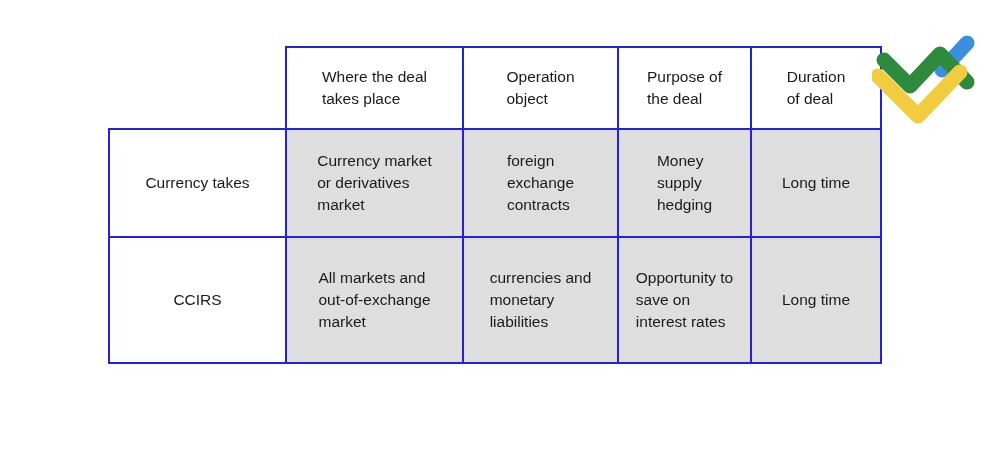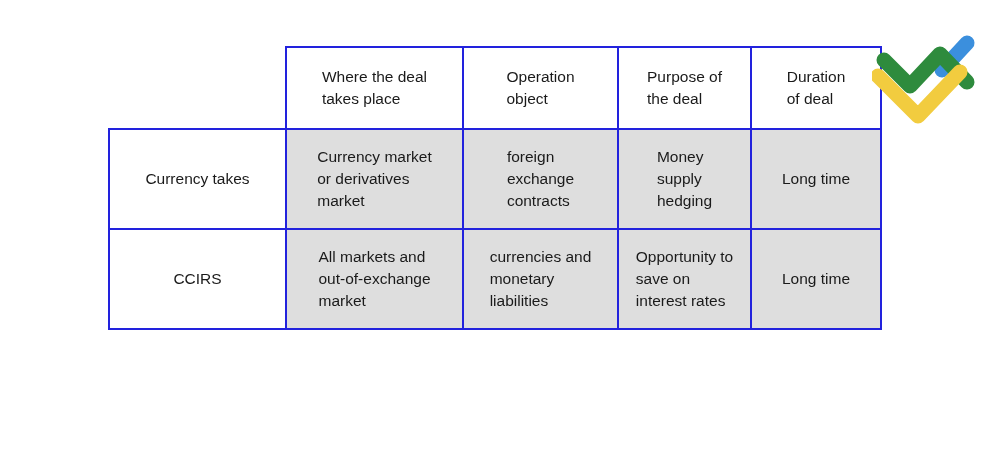--- a/index.html
+++ b/index.html
@@ -27,21 +27,21 @@
   }
   #comparison-table col.c-label { width: 177px; }
   #comparison-table col.c-1     { width: 177px; }
   #comparison-table col.c-2     { width: 155px; }
   #comparison-table col.c-3     { width: 133px; }
   #comparison-table col.c-4     { width: 130px; }
 
   #comparison-table td,
   #comparison-table th {
     border: 2px solid #2222dd;
-    padding: 16px 10px;
+    padding: 6px 10px;
     font-weight: normal;
     font-size: 15.5px;
     line-height: 1.42;
     vertical-align: middle;
     background: #dedede;
     box-sizing: border-box;
   }
 
   
   .corner-cell {
@@ -73,22 +73,22 @@
   .body-cell .cell-inner {
     display: inline-block;
     text-align: left;
   }
   
   .body-cell.single .cell-inner {
     text-align: center;
   }
 
   .r-swap   td { height: 94px; }
-  .r-curr   td { height: 80px; }
-  .r-ccirs  td { height: 96px; }
+  .r-curr   td { height: 108px; }
+  .r-ccirs  td { height: 126px; }
 
   
   #brand-logo {
     position: absolute;
     left: 872px;
     top: 24px;
     width: 108px;
     height: 104px;
   }
 </style>

